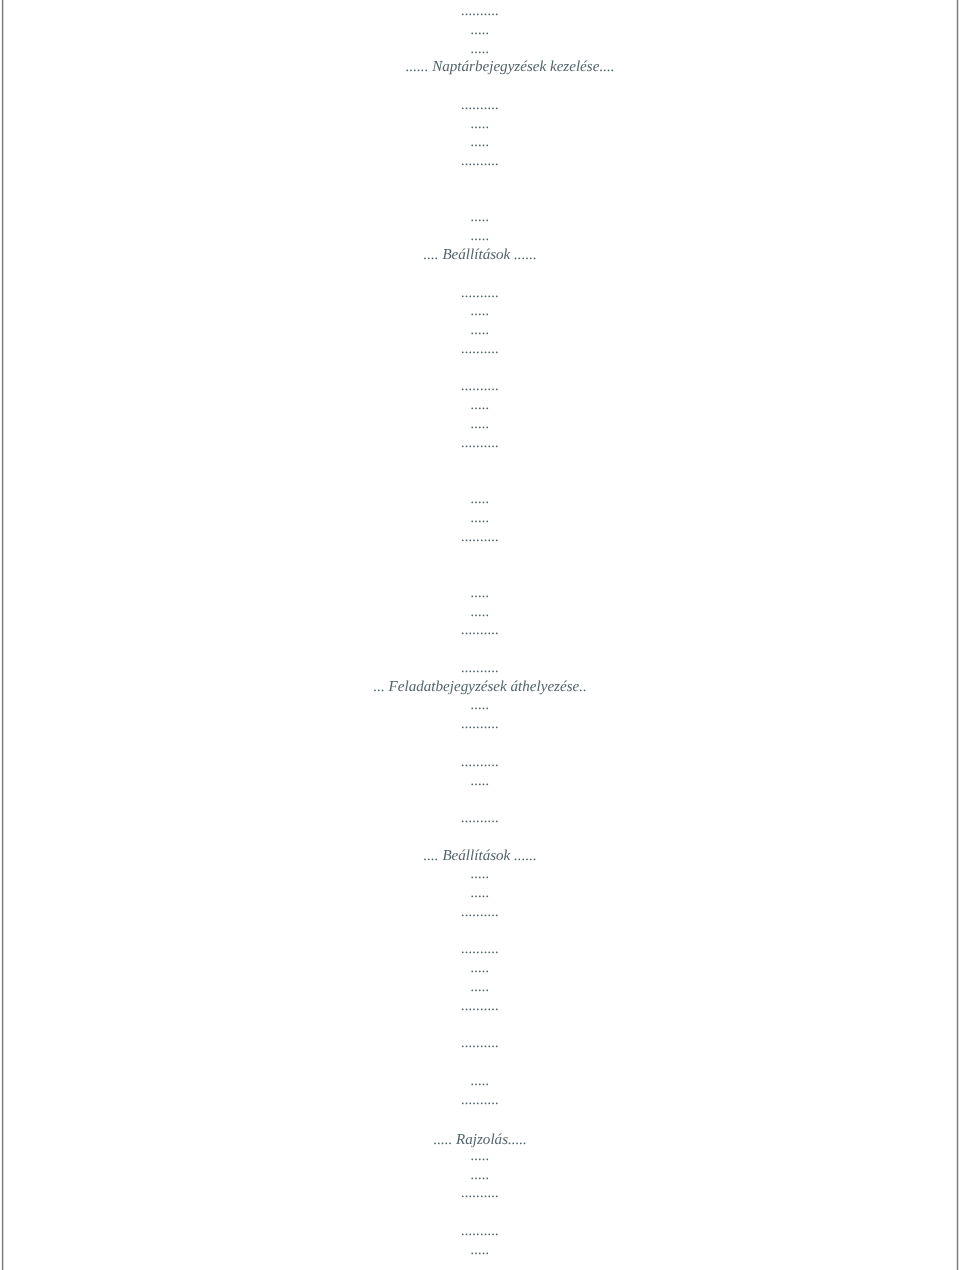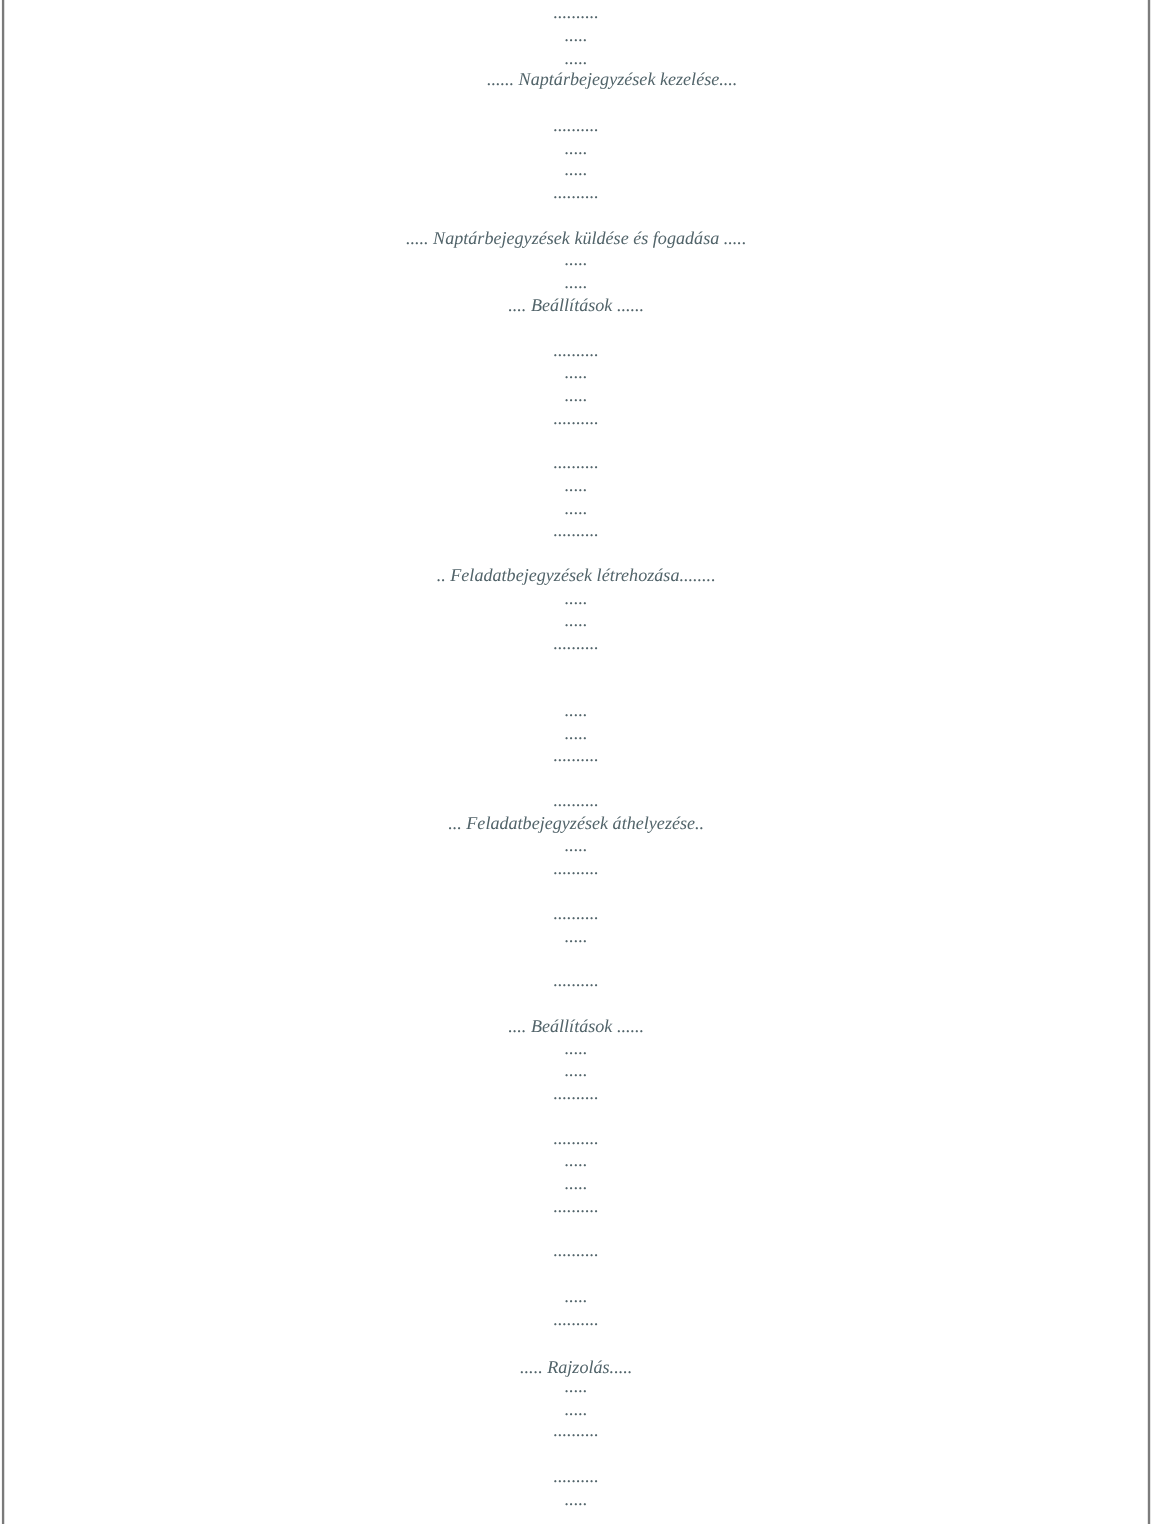--- a/index.html
+++ b/index.html
@@ -71,33 +71,31 @@
   <div id="page-rule-right" class="page-rule"></div>
   <div id="toc">
       <div class="toc-line" style="top: 2px;">..........</div>
       <div class="toc-line" style="top: 20.7685px;">.....</div>
       <div class="toc-line" style="top: 39.537px;">.....</div>
       <div class="toc-line" style="top: 58.3055px; margin-left: 30px;">...... Naptárbejegyzések kezelése....</div>
       <div class="toc-line" style="top: 95.8425px;">..........</div>
       <div class="toc-line" style="top: 114.611px;">.....</div>
       <div class="toc-line" style="top: 133.38px;">.....</div>
       <div class="toc-line" style="top: 152.148px;">..........</div>
-      <div class="toc-line" style="top: 189.685px;">..... Naptárbejegyzések küldése és fogadása .....</div>
       <div class="toc-line" style="top: 208.453px;">.....</div>
       <div class="toc-line" style="top: 227.222px;">.....</div>
       <div class="toc-line" style="top: 245.99px;">.... Beállítások ......</div>
       <div class="toc-line" style="top: 283.527px;">..........</div>
       <div class="toc-line" style="top: 302.296px;">.....</div>
       <div class="toc-line" style="top: 321.065px;">.....</div>
       <div class="toc-line" style="top: 339.833px;">..........</div>
       <div class="toc-line" style="top: 377.37px;">..........</div>
       <div class="toc-line" style="top: 396.138px;">.....</div>
       <div class="toc-line" style="top: 414.907px;">.....</div>
       <div class="toc-line" style="top: 433.675px;">..........</div>
-      <div class="toc-line" style="top: 471.212px;">.. Feladatbejegyzések létrehozása........</div>
       <div class="toc-line" style="top: 489.981px;">.....</div>
       <div class="toc-line" style="top: 508.75px;">.....</div>
       <div class="toc-line" style="top: 527.518px;">..........</div>
       <div class="toc-line" style="top: 583.823px;">.....</div>
       <div class="toc-line" style="top: 602.592px;">.....</div>
       <div class="toc-line" style="top: 621.361px;">..........</div>
       <div class="toc-line" style="top: 658.898px;">..........</div>
       <div class="toc-line" style="top: 677.666px; font-style: italic;">... Feladatbejegyzések áthelyezése..</div>
       <div class="toc-line" style="top: 696.434px;">.....</div>
       <div class="toc-line" style="top: 715.203px;">..........</div>

